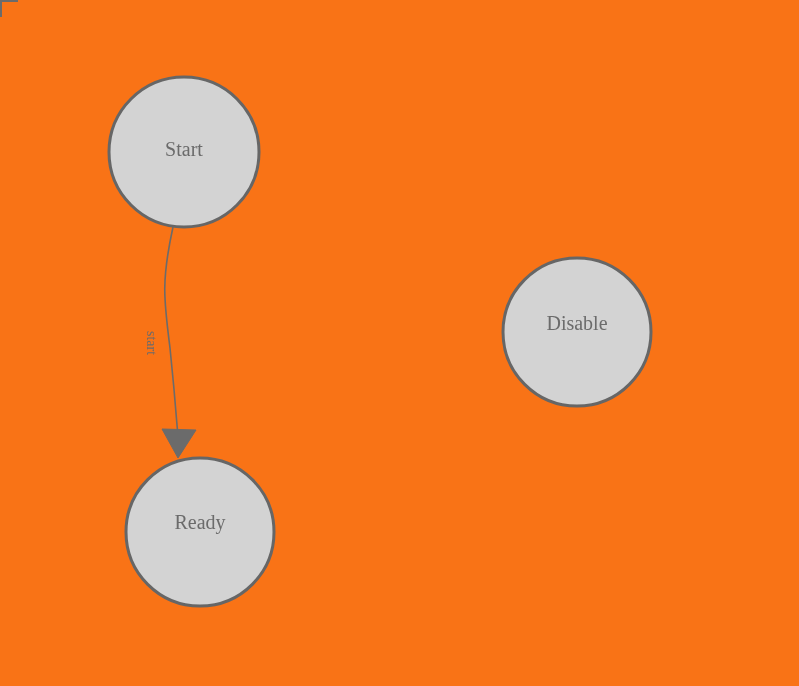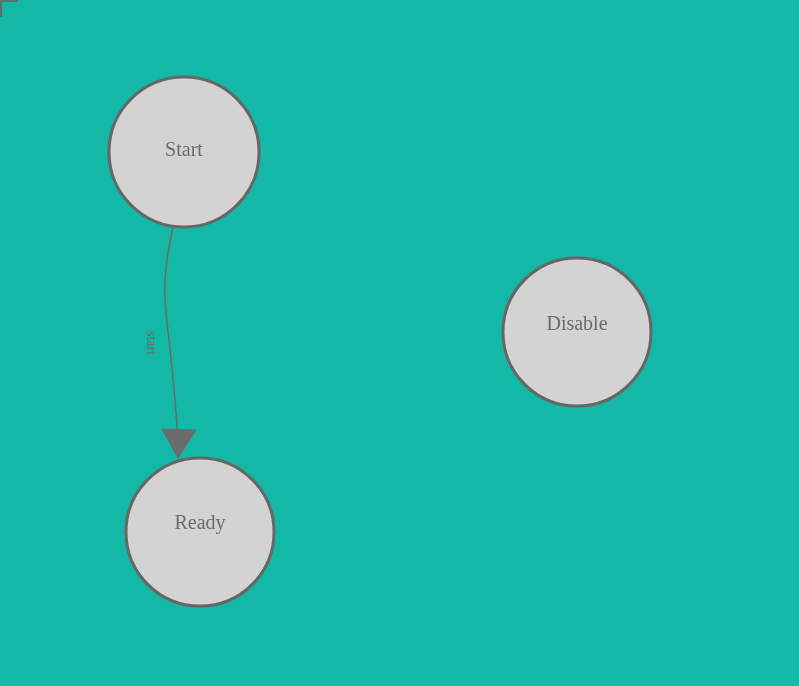--- a/index.html
+++ b/index.html
@@ -10,21 +10,21 @@
   body {
     width: 799px;
     height: 686px;
     overflow: hidden;
     font-family: "Liberation Serif", "DejaVu Serif", serif;
   }
   #graph-canvas {
     position: relative;
     width: 799px;
     height: 686px;
-    background: #14b8a6;
+    background: #f97316;
   }
   #graph-svg {
     position: absolute;
     top: 0;
     left: 0;
     width: 799px;
     height: 686px;
   }
   .node-shape {
     fill: #d3d3d3;

